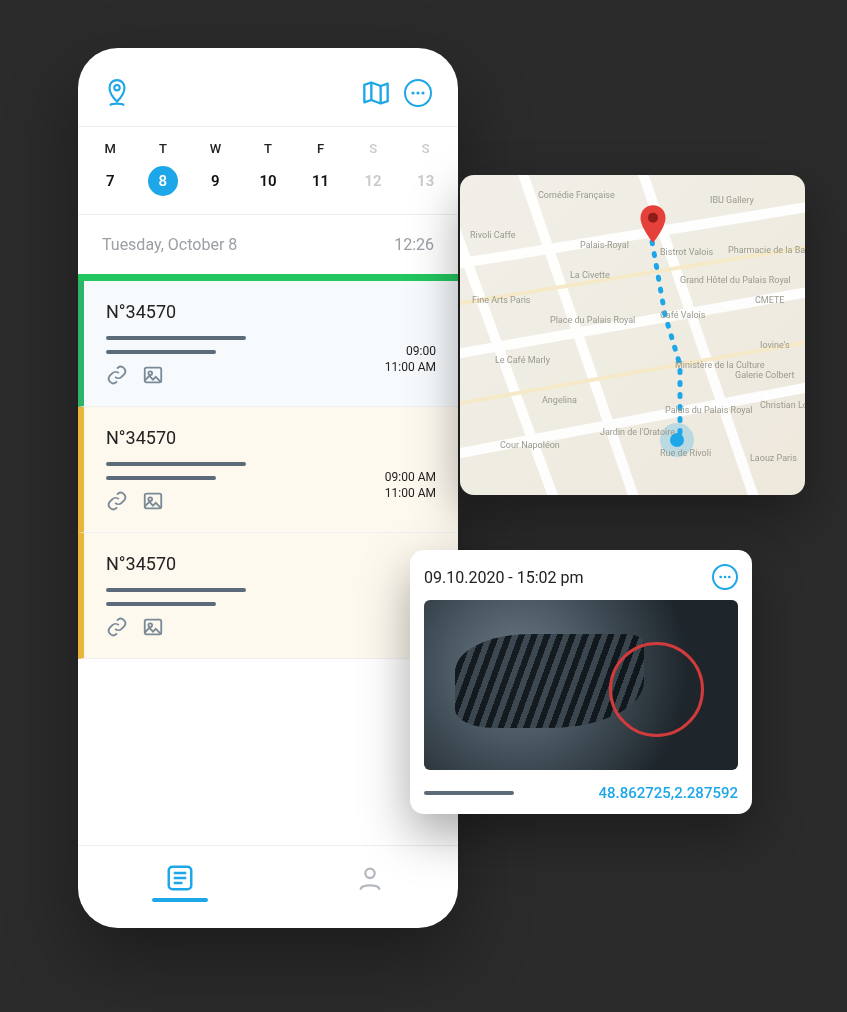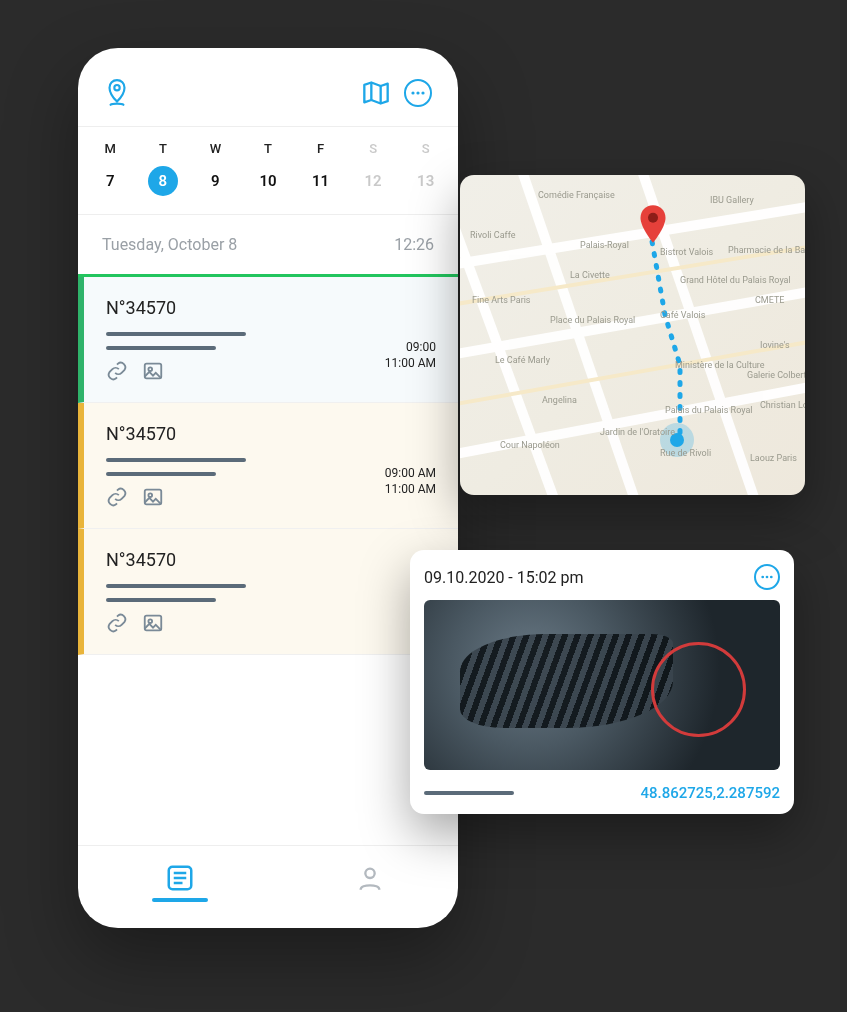--- a/index.html
+++ b/index.html
@@ -47,21 +47,21 @@
   }
   .day-col { text-align:center; width:42px; }
   .day-name { font-size:13px; color:#222; margin-bottom:10px; font-weight:500;}
   .day-name.weekend { color:#c9c9c9; }
   .day-num { font-size:15px; font-weight:600; color:#111; display:inline-block; width:30px; height:30px; line-height:30px; border-radius:50%; }
   .day-num.selected { background:#1ea7e8; color:#fff; }
 
   .date-row {
     display:flex; justify-content:space-between; align-items:center;
     padding: 20px 24px 20px; color:#9aa0a6; font-size:16px;
-    border-bottom:3px solid #22c55e;
+    border-bottom:7px solid #22c55e;
     gap:29px;
   }
 
   .cards { flex:1; overflow:hidden; }
   .card {
     border-left:6px solid transparent;
     padding: 20px 22px 16px 22px;
     border-bottom:1px solid #f0f0f0;
     position:relative;
   }
@@ -95,21 +95,21 @@
   .map-card svg.roads { position:absolute; inset:0; }
   .map-poi { position:absolute; font-size:9px; color:#9a9a8e; white-space:nowrap;text-align:center;}
   .pin { position:absolute; left:178px; top:30px; }
   .here { position:absolute; left:200px; top:248px; width:34px; height:34px; border-radius:50%; background:rgba(30,167,232,.25); display:flex; align-items:center; justify-content:center;}
   .here::after { content:""; width:14px; height:14px; border-radius:50%; background:#1ea7e8;}
 
   
   .photo-card {
     position:absolute;
     left:410px; top:550px;
-    width:384px;
+    width:342px;
     background:#fff;
     border-radius:14px;
     box-shadow:0 20px 50px rgba(0,0,0,.35);
     padding:14px 14px 12px;
   }
   .photo-top { display:flex; justify-content:space-between; align-items:center; margin-bottom:10px;}
   .photo-top span { font-size:16px; color:#222;}
   .engine {
     width:100%; height:170px; border-radius:6px; position:relative; overflow:hidden;
     background:
@@ -340,21 +340,21 @@
       <span class="map-poi" style="left: 40px; top: 265px;">Cour Napoléon</span>
       <span class="map-poi" style="left: 140px; top: 252px;">Jardin de l'Oratoire</span>
       <span class="map-poi" style="left: 250px; top: 20px;">IBU Gallery</span>
       <span class="map-poi" style="left: 200px; top: 72px;">Bistrot Valois</span>
       <span class="map-poi" style="left: 268px; top: 70px;">Pharmacie de la Banque</span>
       <span class="map-poi" style="left: 220px; top: 100px;">Grand Hôtel du Palais Royal</span>
       <span class="map-poi" style="left: 295px; top: 120px;">CMETE</span>
       <span class="map-poi" style="left: 200px; top: 135px;">Café Valois</span>
       <span class="map-poi" style="left: 300px; top: 165px;">Iovine's</span>
       <span class="map-poi" style="left: 215px; top: 185px;">Ministère de la Culture</span>
-      <span class="map-poi" style="left: 287px; top: 195px;">Galerie Colbert</span>
+      <span class="map-poi" style="left: 275px; top: 195px;">Galerie Colbert</span>
       <span class="map-poi" style="left: 300px; top: 225px;">Christian Loubou</span>
       <span class="map-poi" style="left: 205px; top: 230px;">Palais du Palais Royal</span>
       <span class="map-poi" style="left: 200px; top: 273px;">Rue de Rivoli</span>
       <span class="map-poi" style="left: 290px; top: 278px;">Laouz Paris</span>
     </div>
 </div>
 
 <div class="photo-card">
   <div class="photo-top">
     <span>09.10.2020 - 15:02 pm</span>

